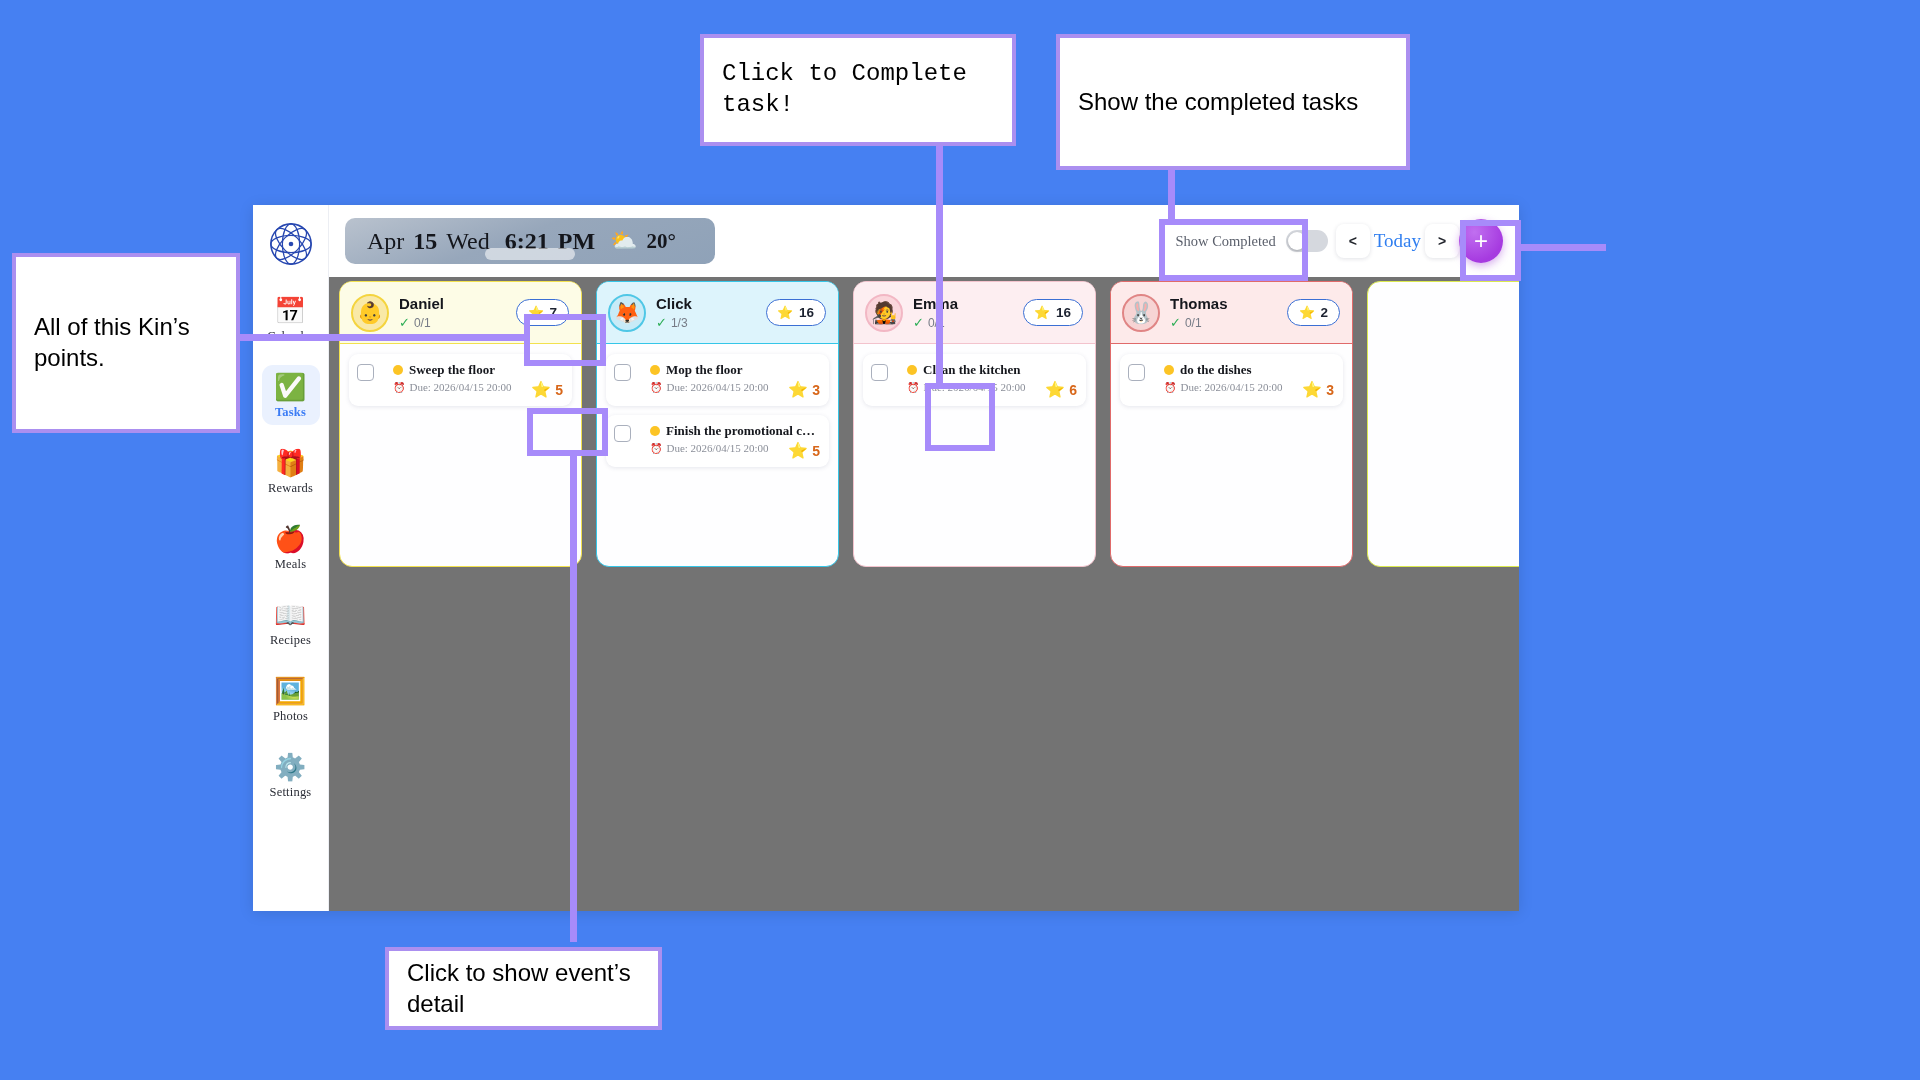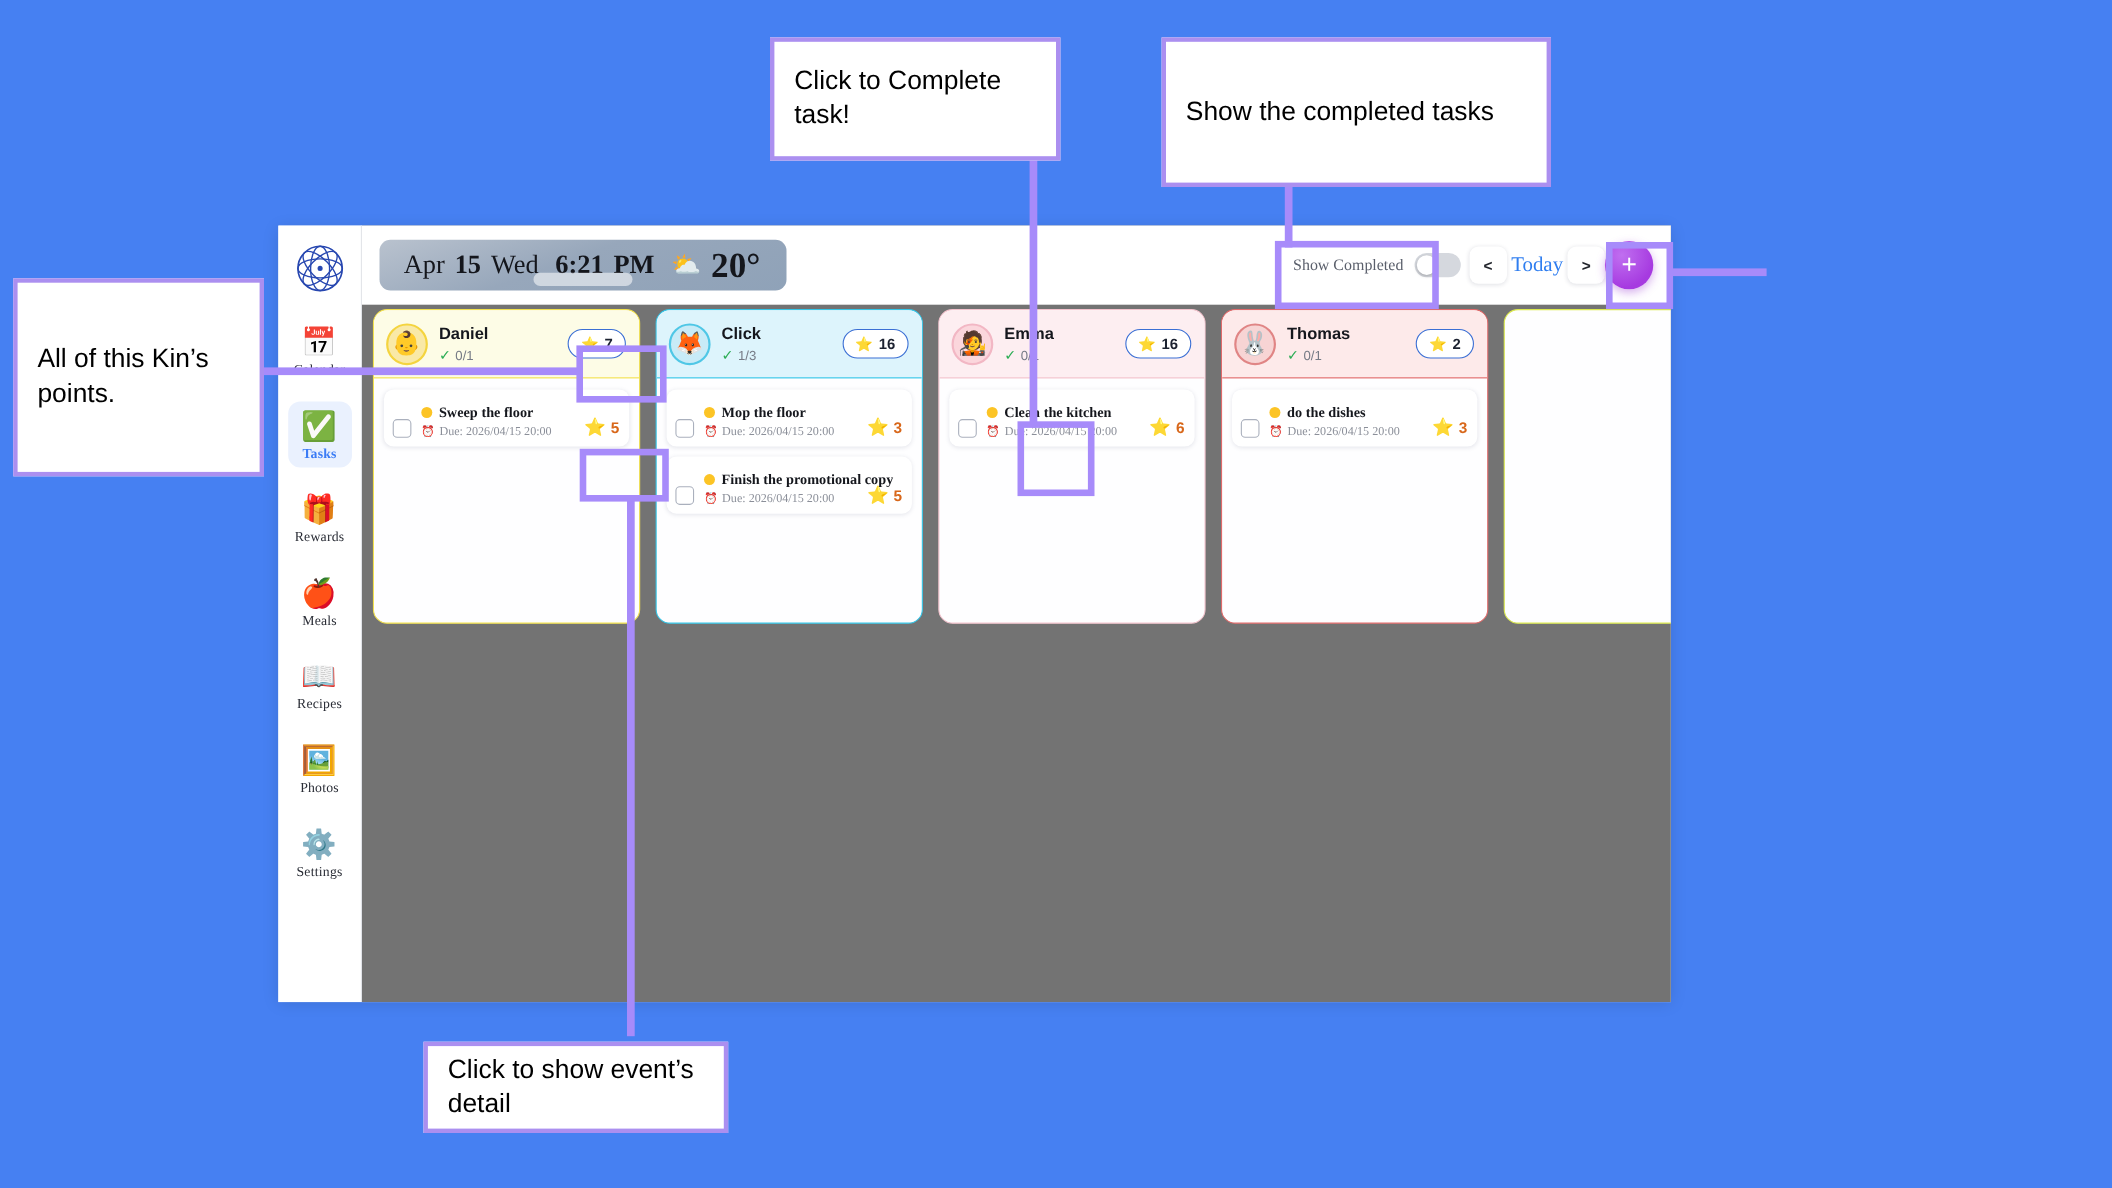--- a/index.html
+++ b/index.html
@@ -70,21 +70,21 @@
     content:""; position:absolute; left:50%; transform:translateX(-50%);
     bottom:4px; width:90px; height:12px; border-radius:7px;
     background:rgba(255,255,255,.55);
   }
   .dt-mon  { font-size: 24px; }
   .dt-day  { font-size: 24px; font-weight: 700; }
   .dt-dow  { font-size: 24px; }
   .dt-time { font-size: 24px; font-weight: 700; margin-left: 6px; }
   .dt-ampm { font-size: 24px; font-weight: 700; }
   .dt-wicon{ font-size: 22px; margin-left: 6px; }
-  .dt-temp { font-size: 32px; font-weight: 700; }
+  .dt-temp { font-size: 21px; font-weight: 700; }
 
   #topbar-right { display: flex; align-items: center; padding-right: 2px; }
   #show-completed {
     display: flex; align-items: center; gap: 10px;
     padding: 6px 8px 6px 10px; cursor: pointer;
   }
   #show-completed-label {
     font-family: "Liberation Serif", serif; font-size: 14.5px; color: #5a5f6b;
   }
   .switch {
@@ -152,21 +152,21 @@
     font-size: 13.5px; font-weight: 700; color: #1c2230; cursor: pointer;
   }
   .points-pill .star { font-size: 13px; }
 
   .kin-body { flex: 1; padding: 10px 9px; display: flex;
               flex-direction: column; gap: 9px; overflow: hidden; }
   .task-row {
     background: #fff; border-radius: 9px;
     box-shadow: 0 1px 4px rgba(60,70,110,.13);
     padding: 8px 9px 8px 8px;
-    display: flex; align-items: flex-end; gap: 9px;
+    display: flex; align-items: flex-start; gap: 19px;
     position: relative; min-height: 52px; cursor: pointer;
   }
   .task-check {
     width: 17px; height: 17px; flex: 0 0 17px; margin-top: 2px;
     border: 1.4px solid #aab0bd; border-radius: 4px; background: #fff;
     cursor: pointer;
   }
   .task-main { flex: 1; min-width: 0; }
   .task-title-line { display: flex; align-items: center; gap: 6px; }
   .task-dot { width: 10px; height: 10px; border-radius: 50%; background: #fcc425;
@@ -468,21 +468,21 @@
 
   <div class="conn" style="left:232px;top:334px;width:296px;height:7px;"></div>
   <div class="callout" style="left:12px;top:253px;width:228px;height:180px;">All of this Kin’s points.</div>
 
   <div class="hl-box" style="left:527px;top:408px;width:81px;height:48px;"></div>
   <div class="conn" style="left:570px;top:452px;width:7px;height:490px;"></div>
   <div class="callout" style="left:385px;top:947px;width:277px;height:83px;">Click to show event’s detail</div>
 
   <div class="hl-box" style="left:925px;top:383px;width:70px;height:68px;"></div>
   <div class="conn" style="left:936px;top:145px;width:7px;height:240px;"></div>
-  <div class="callout" style="left:700px;top:34px;width:264px;height:112px;">Click to Complete task!</div>
+  <div class="callout" style="left:700px;top:34px;width:316px;height:112px;font-family:Liberation Mono, monospace;">Click to Complete task!</div>
 
   <div class="hl-box" style="left:1159px;top:219px;width:149px;height:62px;"></div>
   <div class="conn" style="left:1168px;top:145px;width:7px;height:80px;"></div>
   <div class="callout" style="left:1056px;top:34px;width:354px;height:136px;">Show the completed tasks</div>
 
   <div class="hl-box" style="left:1460px;top:220px;width:61px;height:61px;"></div>
   <div class="conn" style="left:1518px;top:244px;width:88px;height:7px;"></div>
 
 </div>
 

